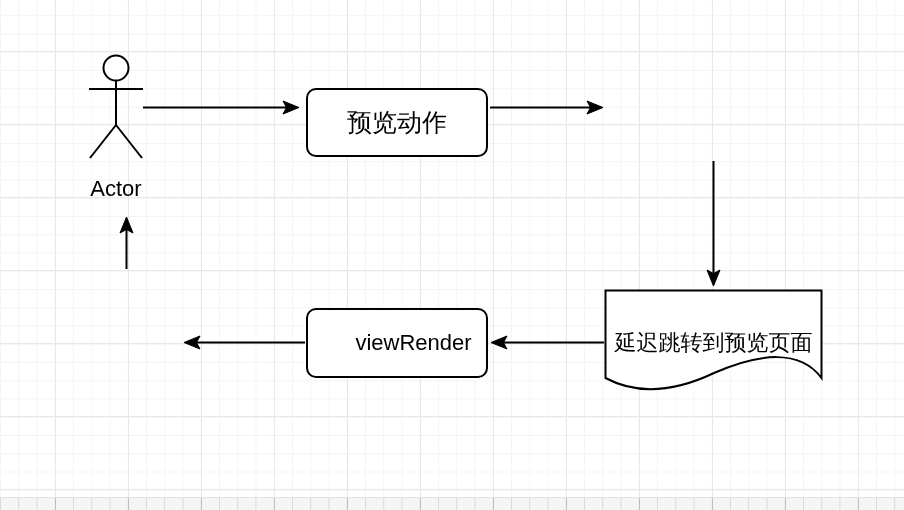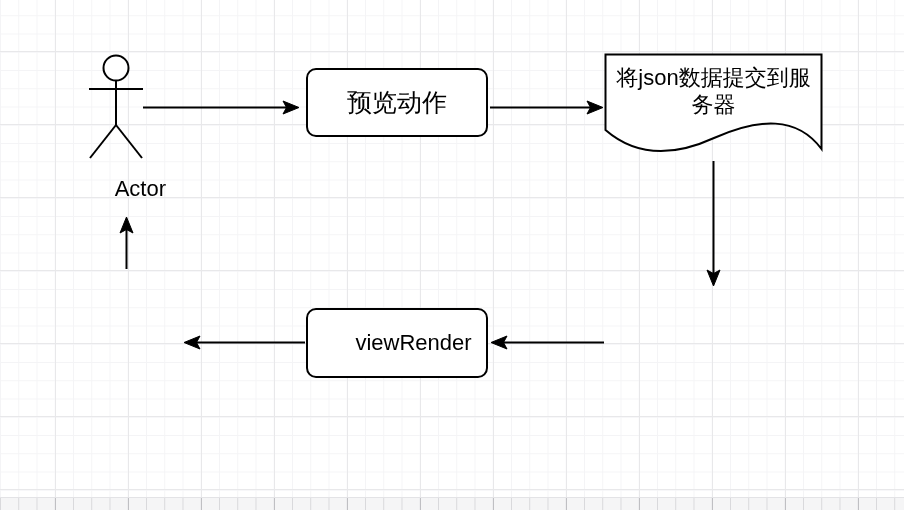--- a/index.html
+++ b/index.html
@@ -42,21 +42,21 @@
 
   .rounded-node {
     background: #ffffff;
     border: 2px solid #000000;
     border-radius: 10px;
     display: flex;
     align-items: center;
     justify-content: center;
     text-align: center;
   }
-  #node-preview-action { left: 306px; top: 68px;  width: 182px; height: 69px; font-size: 25px; }
+  #node-preview-action { left: 306px; top: 88px;  width: 182px; height: 69px; font-size: 25px; }
   #node-view-render    { left: 306px; top: 308px; width: 182px; height: 70px; font-size: 22px; padding-left: 33px; }
 
   #node-submit-json    { left: 604px; top: 53px;  width: 219px; height: 110px; }
   #node-delay-redirect { left: 604px; top: 289px; width: 219px; height: 110px; }
   #node-h5             { left: 71px;  top: 269px; width: 110px; height: 147px; }
   #node-actor          { left: 88px;  top: 54px;  width: 56px;  height: 106px; }
 
   .doc-label {
     position: absolute;
     left: 8px; right: 8px; top: 4px; height: 68px;
@@ -69,21 +69,21 @@
     white-space: nowrap;
   }
   .note-label {
     position: absolute; inset: 0 4px 0 0;
     display: flex; align-items: center; justify-content: center;
     font-size: 22px;
   }
   .actor-label {
     position: absolute;
     left: 66px; top: 177px; width: 100px;
-    text-align: right;
+    text-align: center;
     font-size: 22px; line-height: 23px;
   }
 
   .edges-layer {
     position: absolute; left: 0; top: 0;
     width: 904px; height: 510px;
     pointer-events: none;
   }
   .edges-layer line { stroke: #000000; stroke-width: 2px; }
   .edges-layer polygon { fill: #000000; stroke: #000000; stroke-width: 1px; }
@@ -131,27 +131,27 @@
       <line class="figure-stroke" x1="28" y1="71" x2="2" y2="104"></line>
       <line class="figure-stroke" x1="28" y1="71" x2="54" y2="104"></line>
     </svg>
   </div>
   <div class="actor-label">Actor</div>
 
   <div class="node rounded-node" id="node-preview-action">
     <span>预览动作</span>
   </div>
 
-  <div class="node" id="node-submit-json">
+
+  <div class="node" id="node-delay-redirect">
     <svg class="shape-svg" width="219" height="110" viewBox="0 0 219 110">
-      <path class="figure-fill" d="M1.5,1.5 H217.5 V96 C193,63 155,65 110,85 C75,101 35,106 1.5,77 Z"></path>
+      <path class="figure-fill" d="M1.5,1.5 H217.5 V89 C196,60 155,64 110,84 C72,102 35,107 1.5,89 Z"></path>
     </svg>
-    <div class="doc-label">将json数据提交到服务器</div>
+    <div class="doc-label">延迟跳转到预览页面</div>
   </div>
-
 
   <div class="node rounded-node" id="node-view-render">
     <span>viewRender</span>
   </div>
 
 
   <div class="bottom-band"></div>
 
 </div>
 

